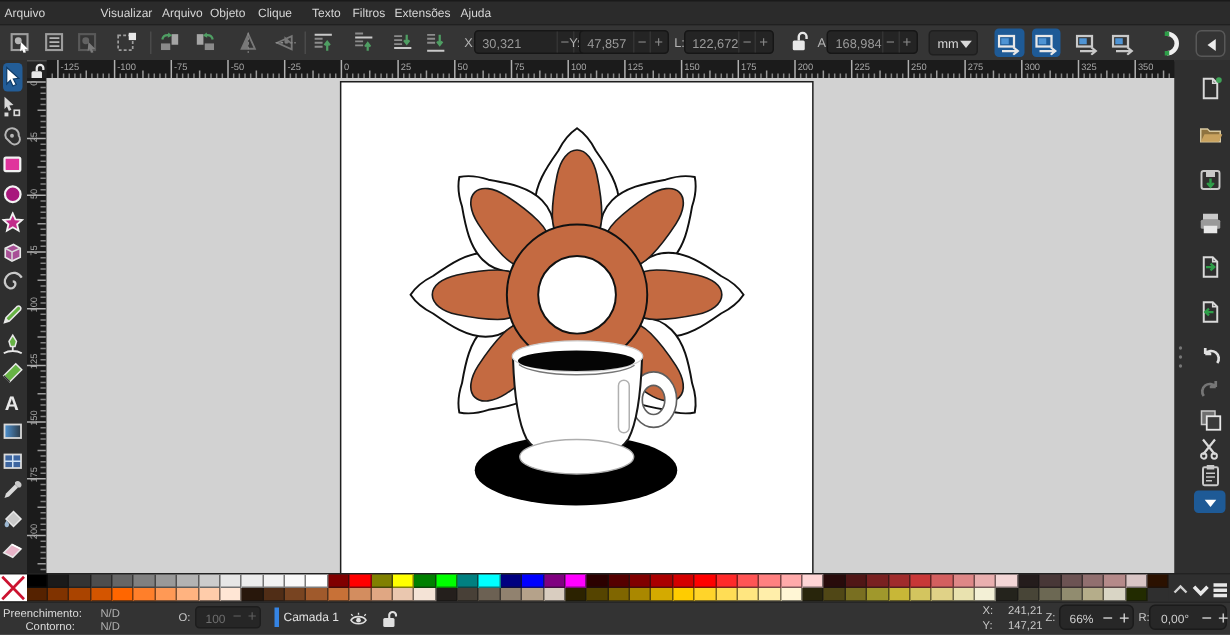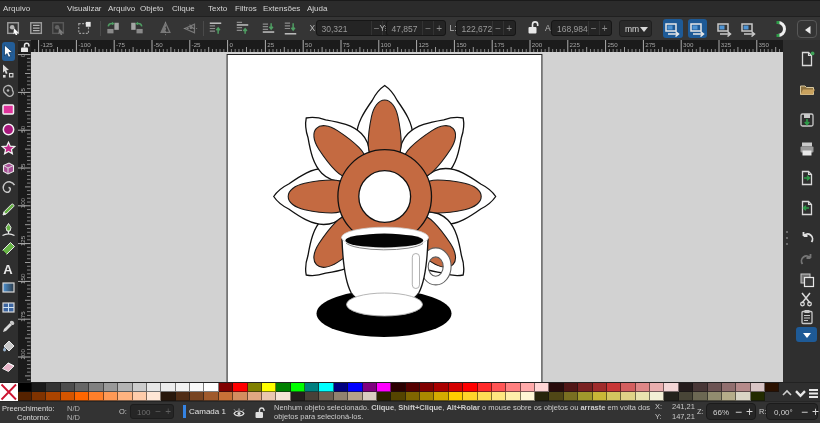--- a/index.html
+++ b/index.html
@@ -790,21 +790,20 @@
 <span style="position:absolute;left:189px;top:406.5px;font-size:8px;color:#e2e2e2">Camada 1</span>
 <svg style="position:absolute;left:233px;top:407.5px" width="12" height="10" viewBox="0 0 13 11">
       <path d="M1 6 C3 2.5 10 2.5 12 6 C10 9.5 3 9.5 1 6 Z" fill="none" stroke="#e0e0e0" stroke-width="1.2"></path>
       <circle cx="6.5" cy="6" r="1.7" fill="#e0e0e0"></circle>
       <path d="M2.2 2.8 L1.2 1.6 M6.5 2 V0.6 M10.8 2.8 L11.8 1.6" stroke="#e0e0e0" stroke-width="1"></path>
     </svg>
 <svg style="position:absolute;left:254px;top:406px" width="12" height="13" viewBox="0 0 12 13">
       <rect x="1.5" y="6" width="7.5" height="6" fill="#e0e0e0" rx="1"></rect>
       <path d="M5.5 6 V3.8 A2.3 2.3 0 0 1 10 3.8 V5" stroke="#e0e0e0" stroke-width="1.4" fill="none"></path>
     </svg>
-<div style="position:absolute;left:274px;top:402.5px;width:378px;font-size:7.5px;line-height:9.8px;color:#cccccc">Nenhum objeto selecionado. <b>Clique</b>, <b>Shift+Clique</b>, <b>Alt+Rolar</b> o mouse sobre os objetos ou <b>arraste</b> em volta dos objetos para selecioná-los.</div>
 <span style="position:absolute;left:655px;top:402px;font-size:7.5px;color:#c9c9c9">X:</span>
 <span style="position:absolute;left:672px;top:402px;font-size:7.5px;color:#c9c9c9">241,21</span>
 <span style="position:absolute;left:655px;top:412px;font-size:7.5px;color:#c9c9c9">Y:</span>
 <span style="position:absolute;left:672px;top:412px;font-size:7.5px;color:#c9c9c9">147,21</span>
 <span style="position:absolute;left:697px;top:407px;font-size:7.5px;color:#c9c9c9">Z:</span>
 <div style="position:absolute;left:706px;top:402.5px;width:50px;height:17px;background:#272727;border:1px solid #1b1b1b;border-radius:4px;">
       <span style="position:absolute;left:6px;top:4px;font-size:8px;color:#d0d0d0">66%</span>
       <span style="position:absolute;left:28px;top:1px;font-size:12px;color:#d8d8d8">−</span>
       <span style="position:absolute;left:39px;top:1px;font-size:12px;color:#d8d8d8">+</span>
     </div>

